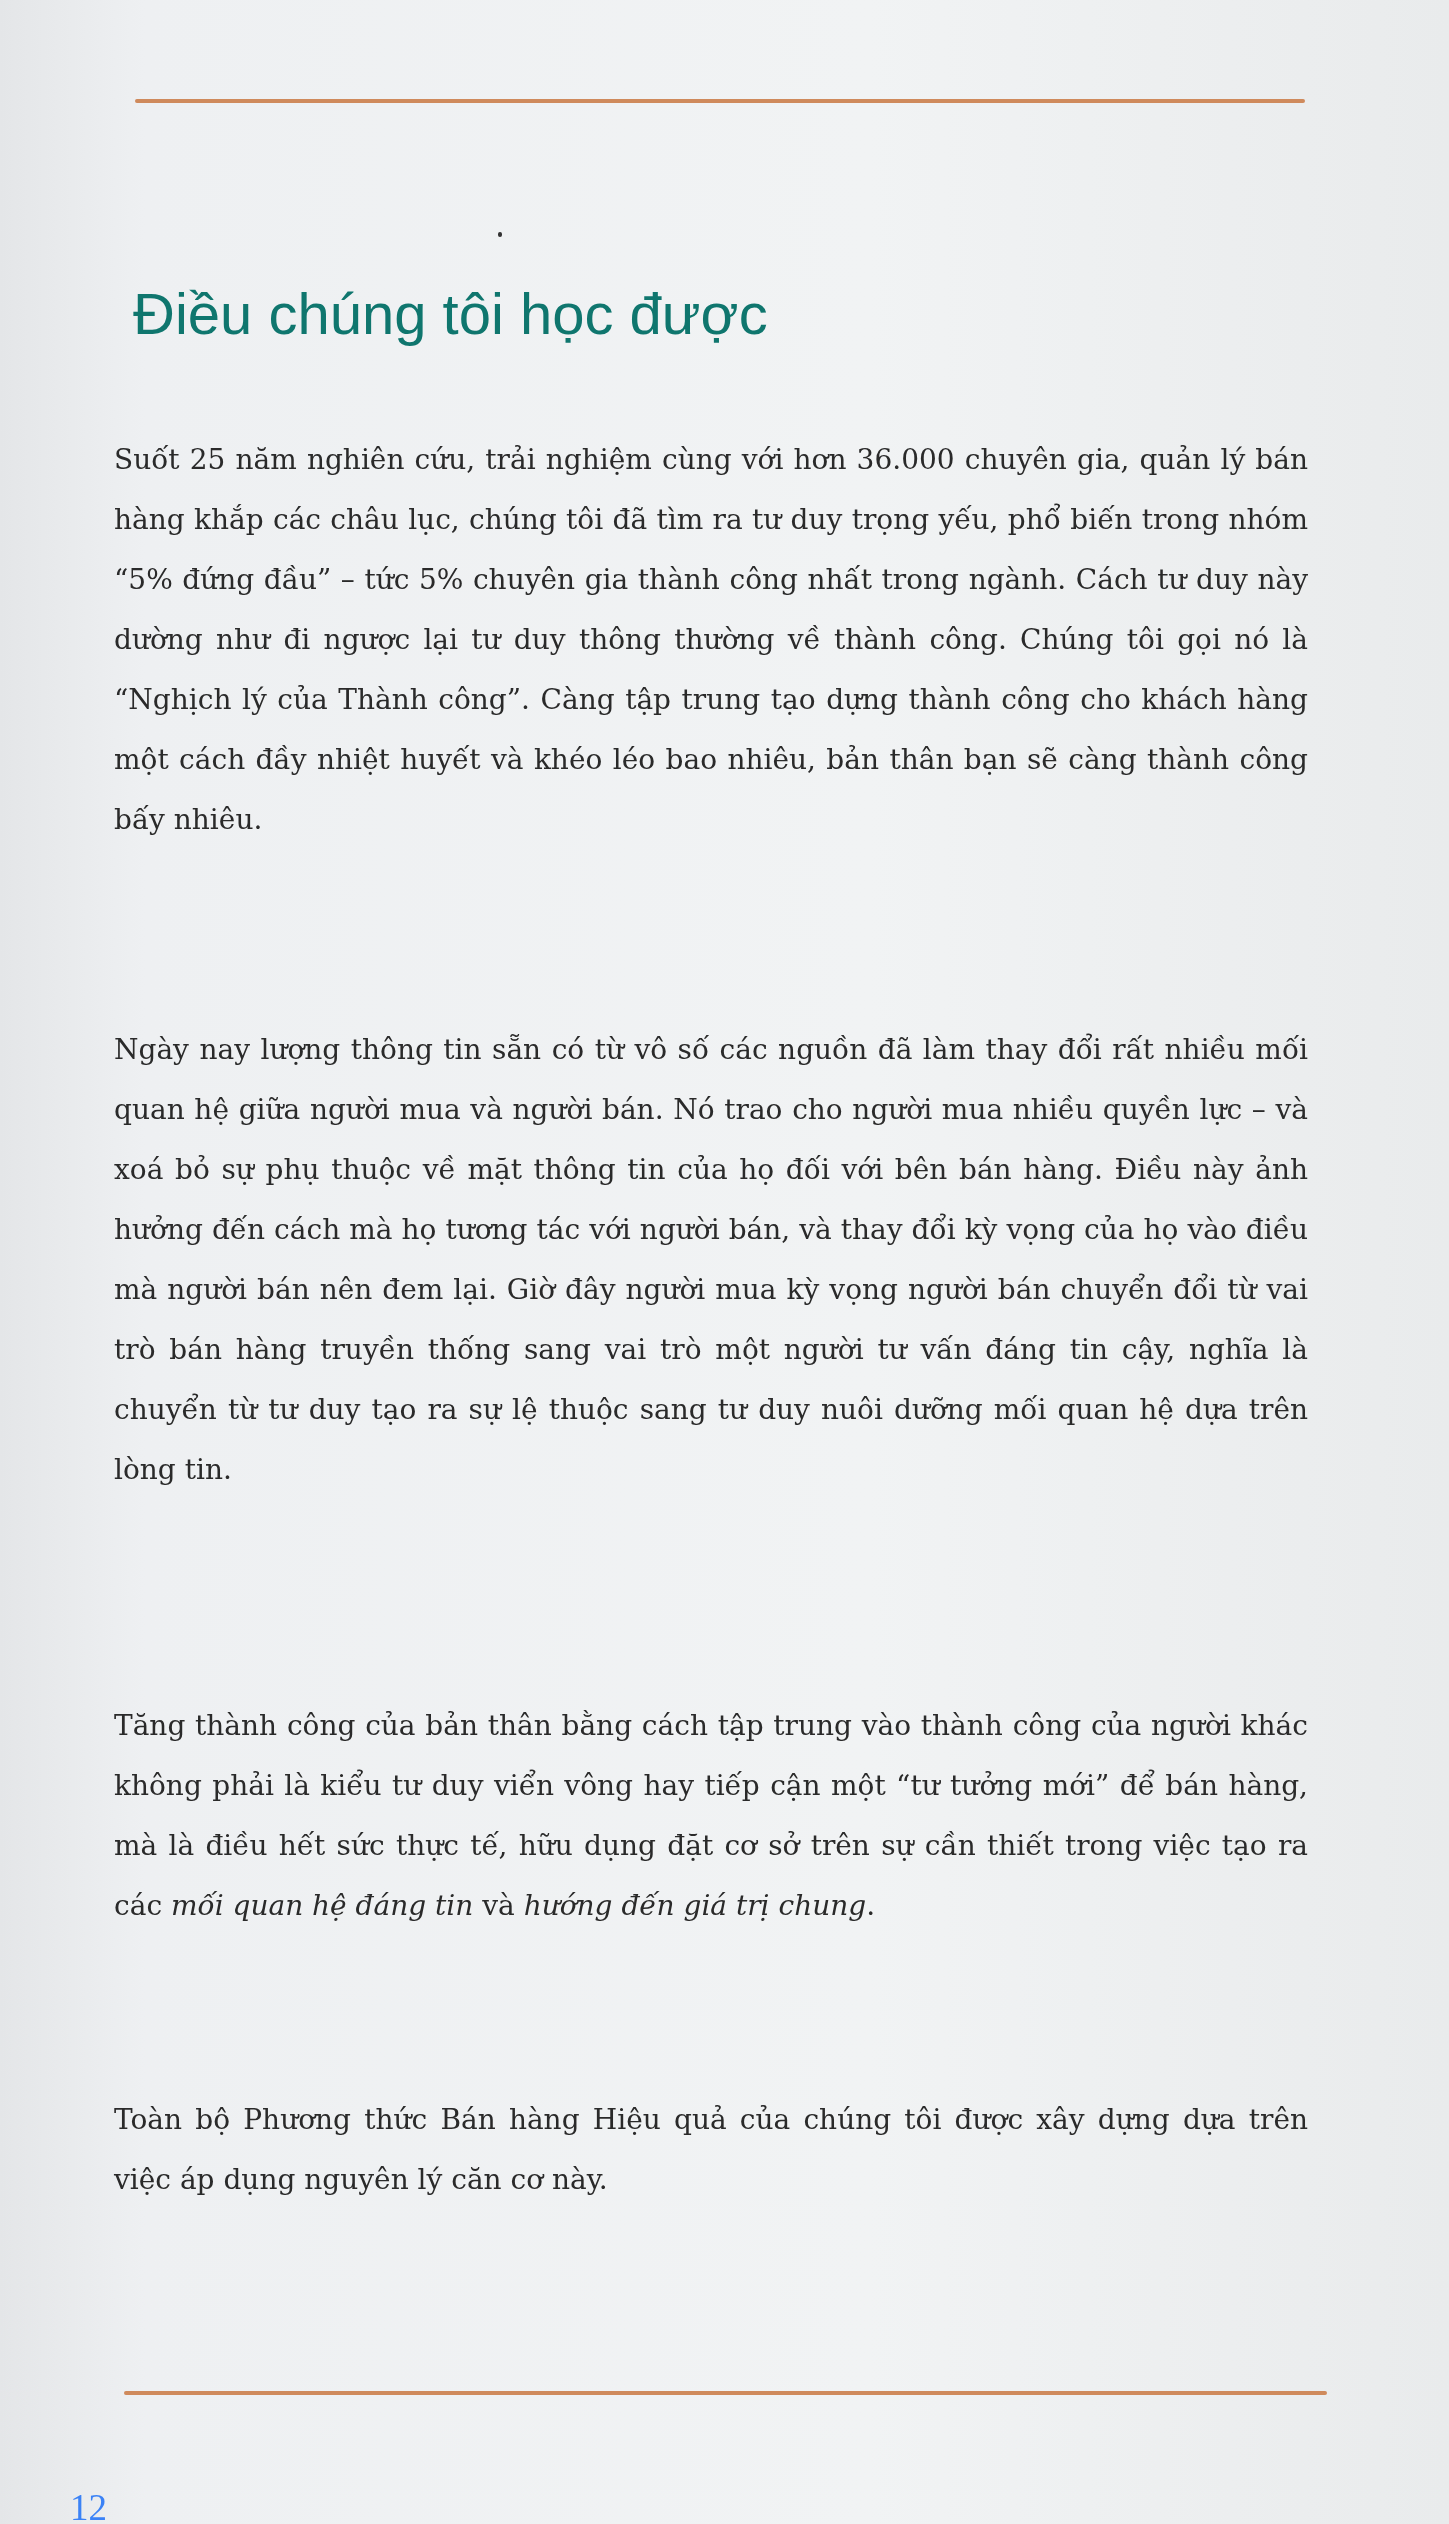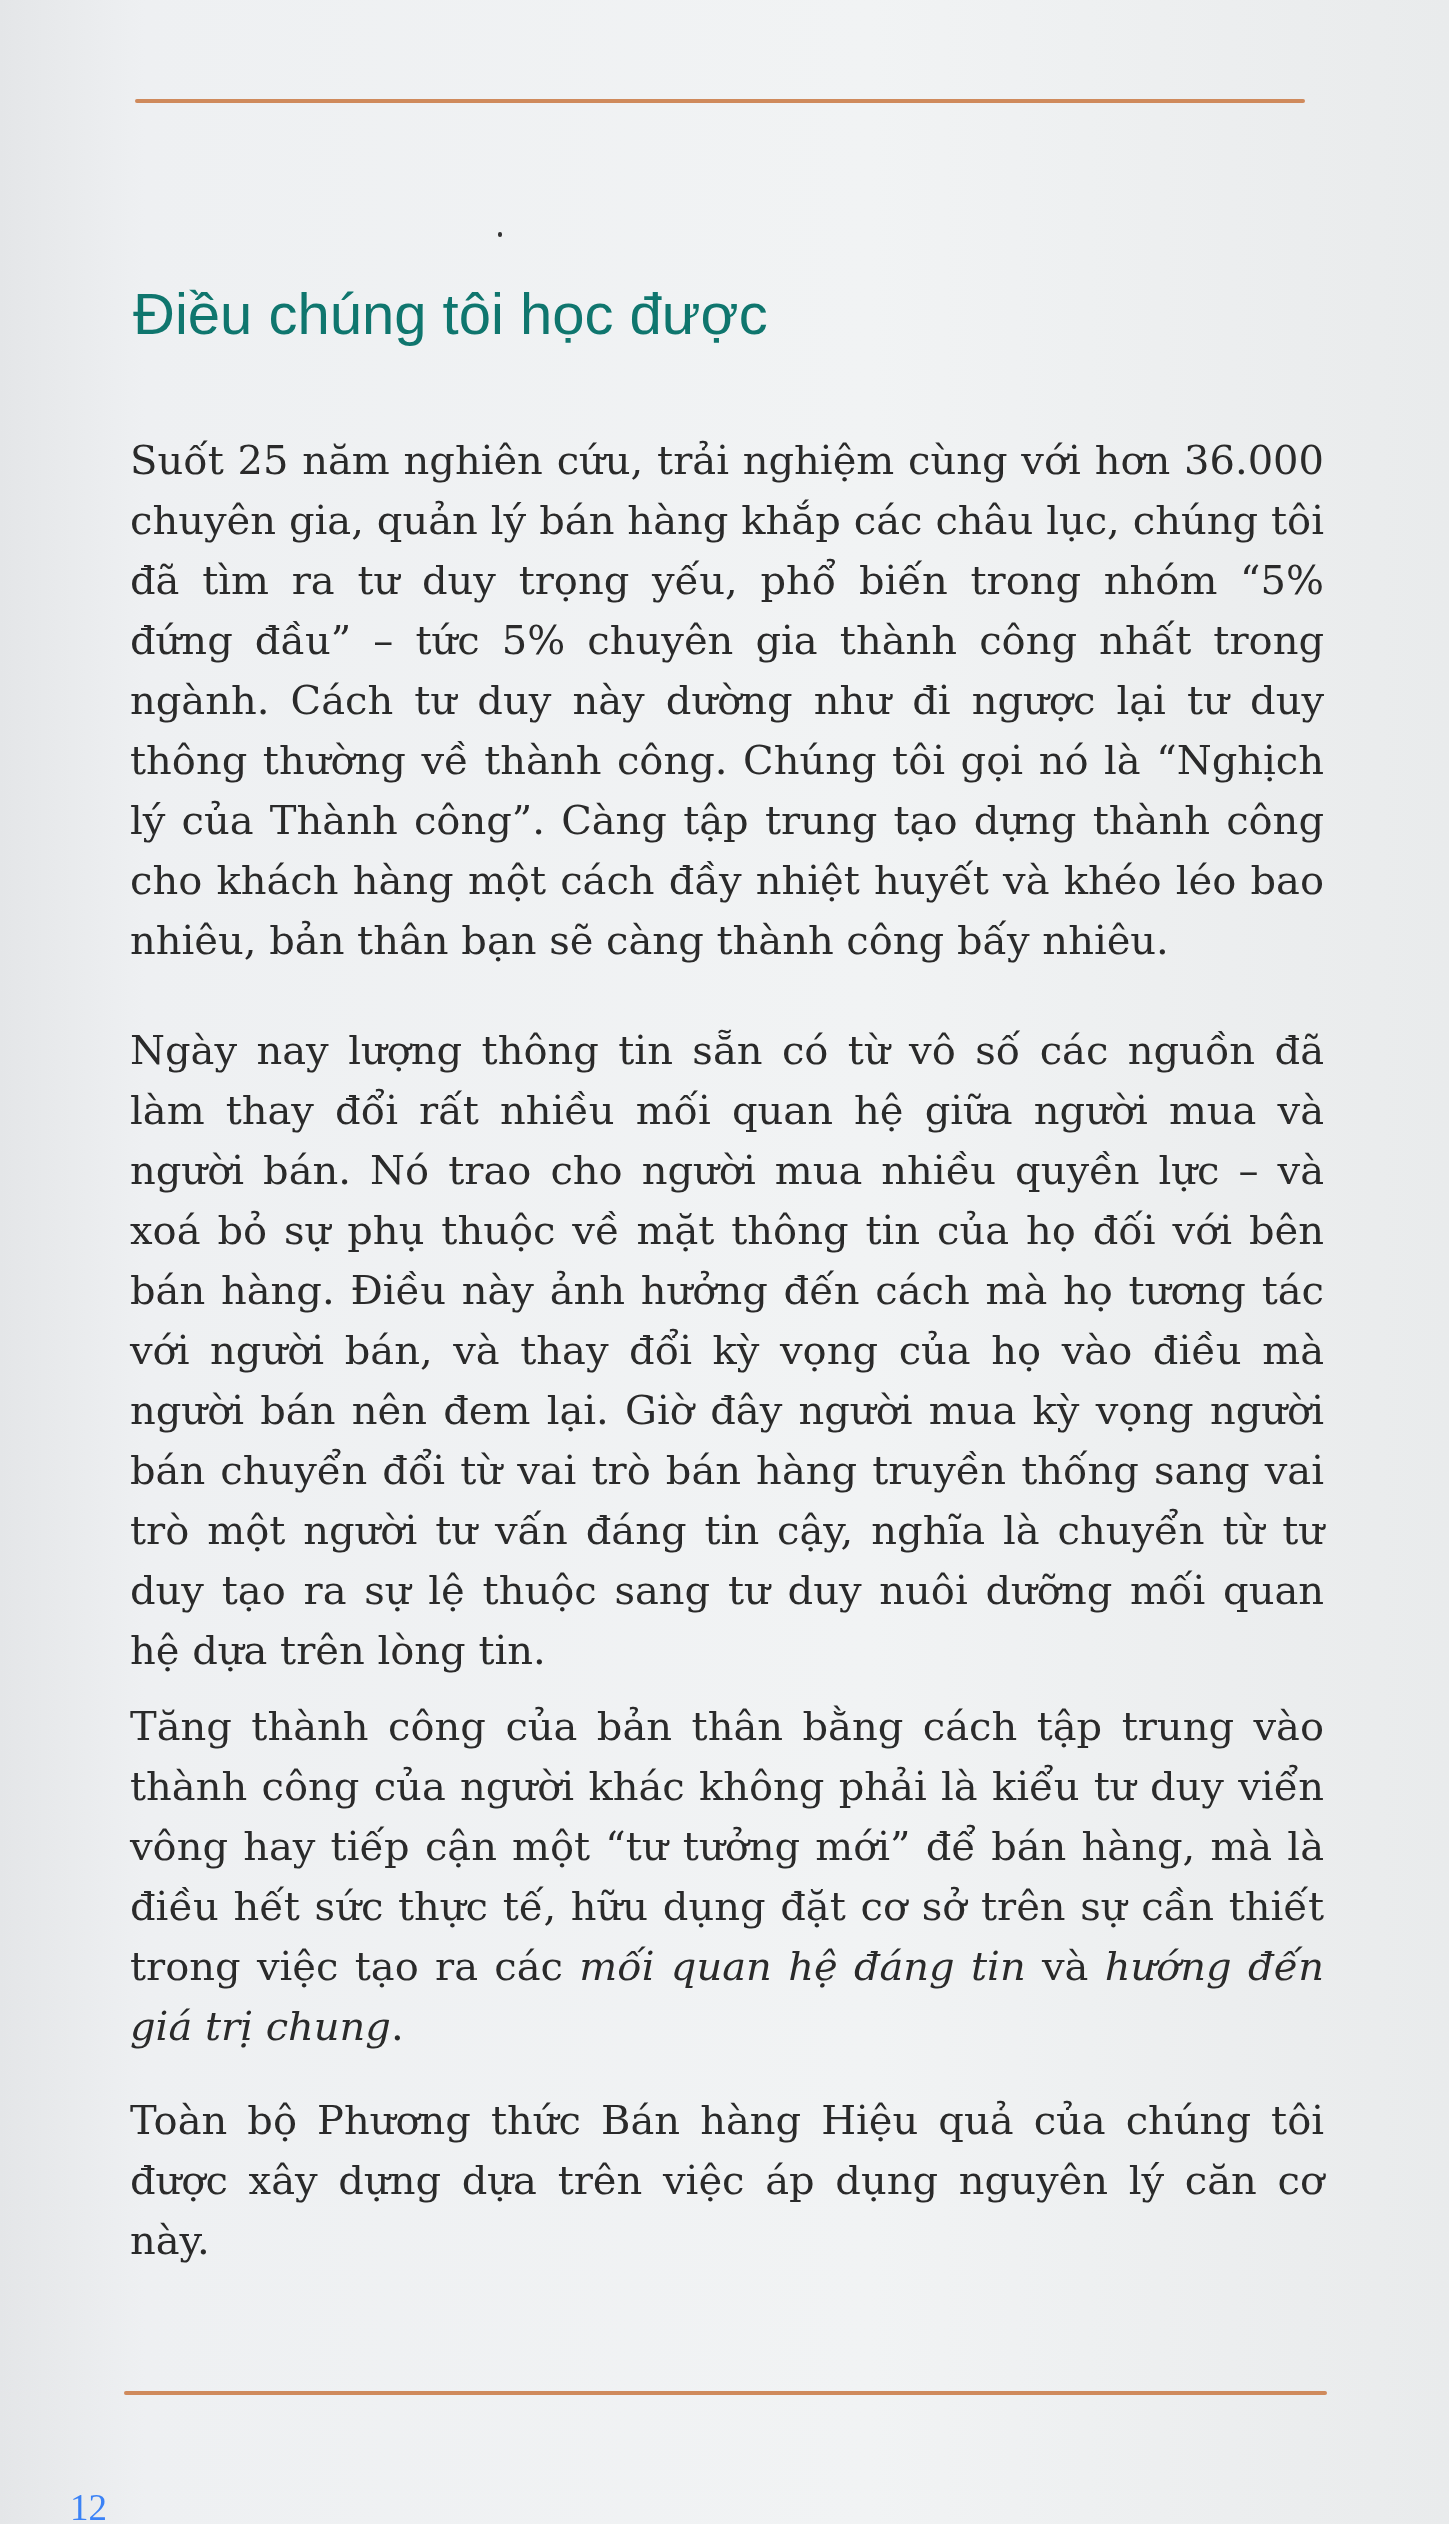--- a/index.html
+++ b/index.html
@@ -2,21 +2,21 @@
 <html><head>
 <meta charset="utf-8">
 <style>
   html,body{margin:0;padding:0;}
   body{width:1450px;height:2525px;background:linear-gradient(90deg,#e4e6e8 0%,#eef0f2 10%,#f1f3f4 60%,#e9ebec 100%);position:relative;overflow:hidden;font-family:"DejaVu Serif",serif;color:#2a2a2a;}
   .rule{position:absolute;height:3.9px;background:#cf8a5c;border-radius:1.9px;}
   .rule.top{left:135px;top:99px;width:1170px;}
   .rule.bottom{left:124px;top:2391px;width:1203px;}
   .dot{position:absolute;left:498px;top:232px;width:3.9px;height:4.8px;background:#333;border-radius:1.9px;}
   h1{position:absolute;left:133px;top:280px;margin:0;font-family:"Liberation Sans",sans-serif;font-weight:normal;font-size:58px;color:#0f766e;letter-spacing:0px;}
-  .body{position:absolute;left:130px;width:1194px;font-size:40px;line-height:60px;text-align:justify;}
+  .body{position:absolute;left:114px;width:1194px;font-size:28px;line-height:60px;text-align:justify;}
   .p1{top:430px;}
   .p2{top:1020px;}
   .p3{top:1696px;}
   .p4{top:2064px;margin-top:26px;}
   .body p{margin:0;}
   em{font-style:italic;}
   .page-num{position:absolute;left:70px;top:2438px;font-size:37px;color:#3b82f6;font-family:"Liberation Serif",serif;margin-top:48px;}
 </style>
 </head>
 <body>

